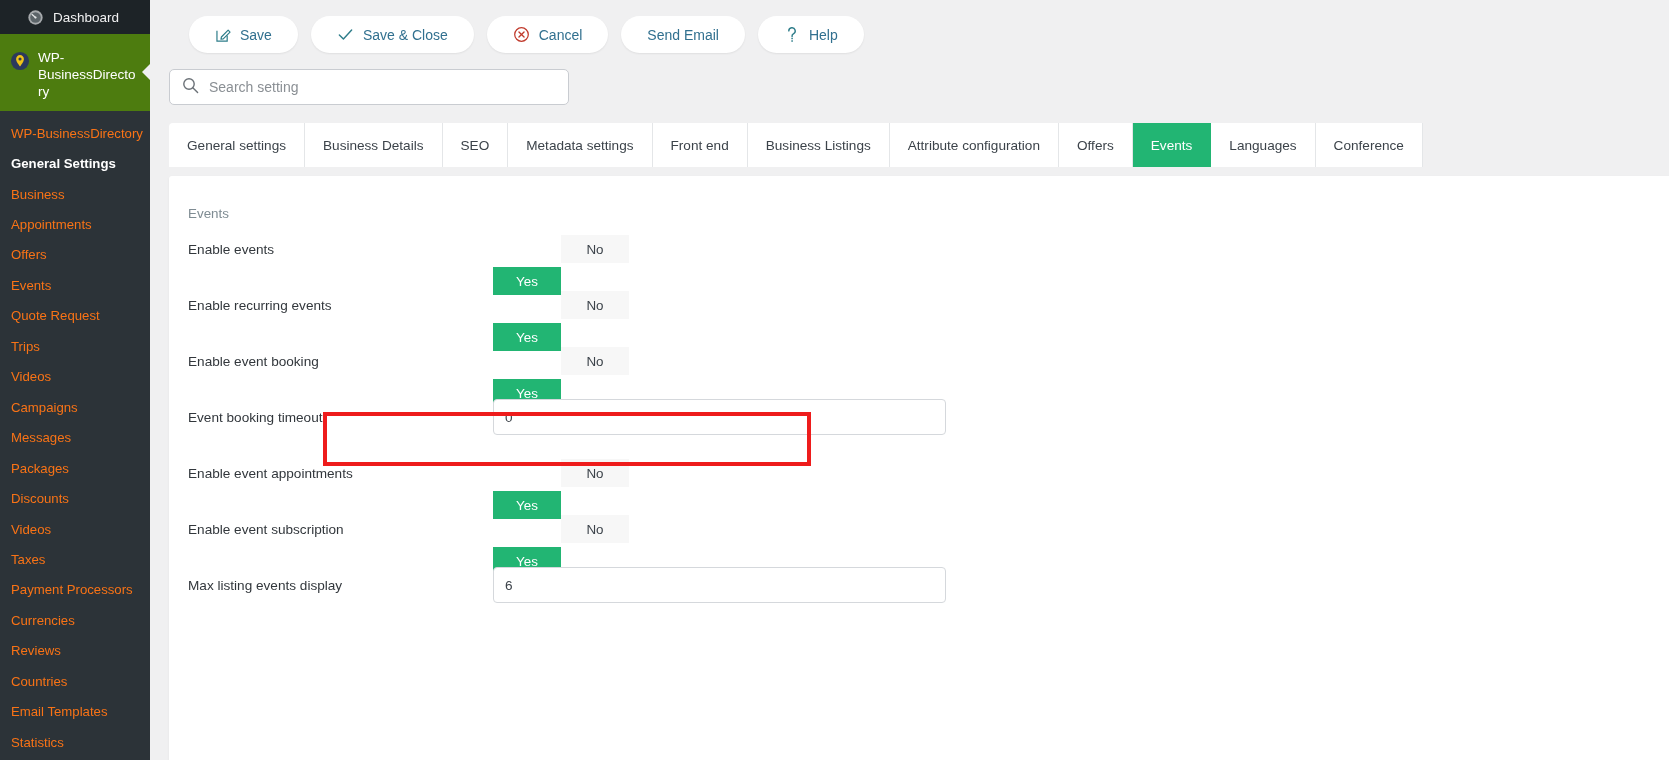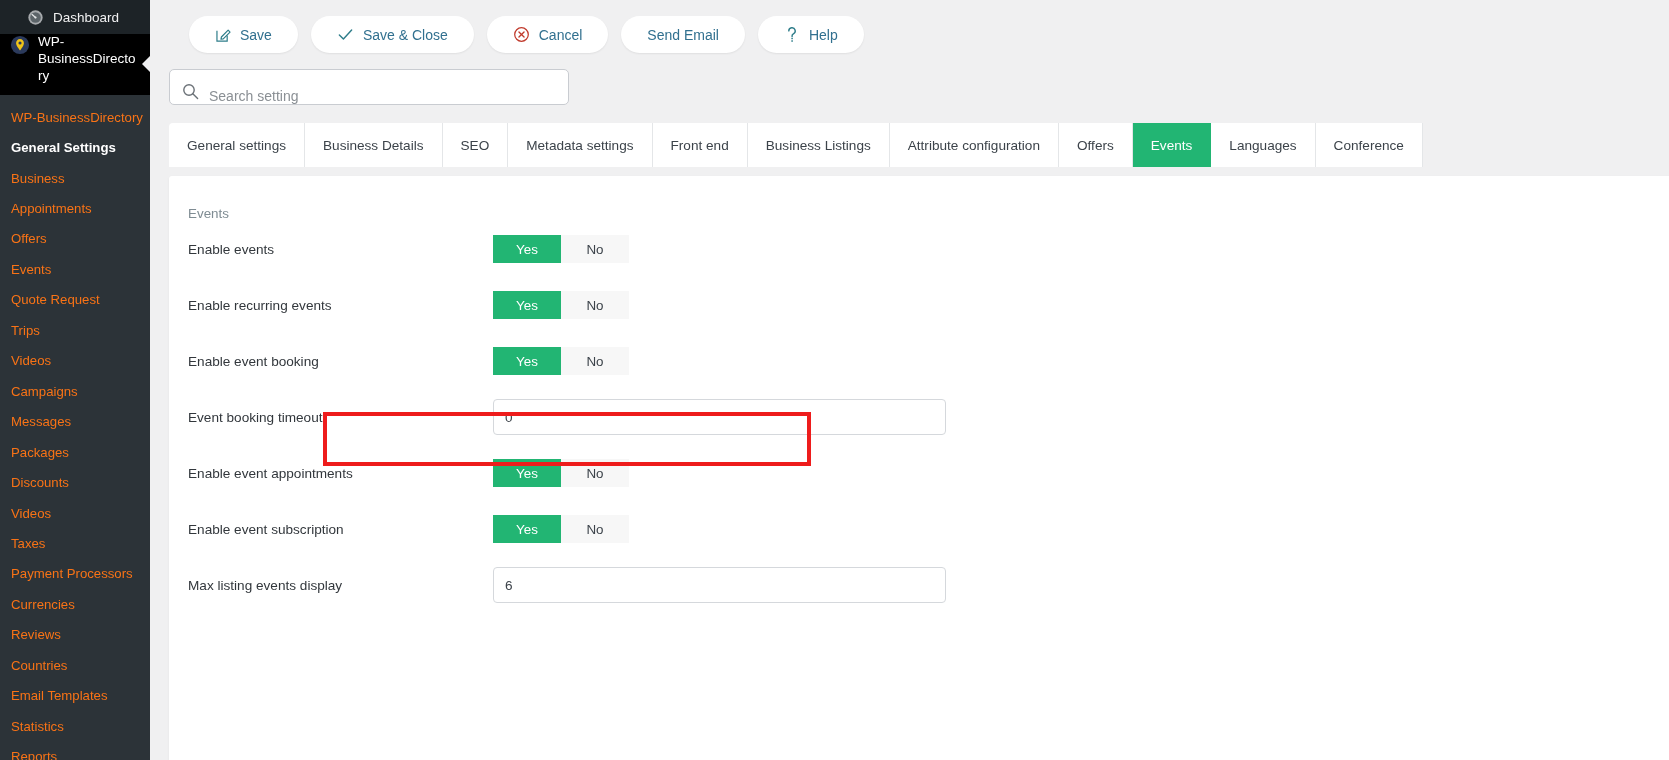--- a/index.html
+++ b/index.html
@@ -19,22 +19,22 @@
     overflow: hidden;
   }
   .wp-top-item {
     display: flex; align-items: center; gap: 9px;
     height: 34px; padding: 0 26px;
     color: #f0f0f1; font-size: 13.5px;
   }
   .wp-top-item .ic { width: 18px; height: 18px; display: flex; align-items: center; justify-content: center; }
   .wp-plugin-item {
     display: flex; align-items: flex-start; gap: 8px;
-    padding: 0 10px 10px 10px;
-    background: #000000;
+    padding: 16px 10px 10px 10px;
+    background: #4d7c0f;
     color: #fff; font-size: 13.5px; line-height: 1.25;
     position: relative;
   }
   .wp-plugin-item .arrow {
     position: absolute; right: -1px; top: 50%; transform: translateY(-50%);
     width: 0; height: 0;
     border-top: 9px solid transparent;
     border-bottom: 9px solid transparent;
     border-right: 9px solid #f0f0f1;
   }
@@ -73,21 +73,21 @@
     font-size: 14px; font-family: inherit;
     color: #31708f;
     box-shadow: 0 1px 2px rgba(0,0,0,.07);
     cursor: pointer; white-space: nowrap;
   }
   .tb-btn .ic { display: flex; align-items: center; }
 
   
   #search-wrap { padding: 16px 0 0 19px; }
   .search-box {
-    display: flex; align-items: flex-end; gap: 10px;
+    display: flex; align-items: center; gap: 10px;
     width: 400px; height: 36px;
     background: #fff;
     border: 1px solid #c9ccd1; border-radius: 5px;
     padding: 0 12px;
   }
   .search-box input {
     flex: 1; border: none; outline: none;
     font-family: inherit; font-size: 14px; color: #3c434a;
     background: transparent;
   }
@@ -135,21 +135,21 @@
     font-size: 13.6px; color: #32373c;
   }
   .yesno { display: flex; height: 28px; }
   .yesno .opt {
     display: flex; align-items: center; justify-content: center;
     width: 68px; height: 28px;
     font-size: 13.4px;
     background: #f7f7f7; color: #3c434a;
     cursor: pointer;
   }
-  .yesno .opt.on { background: #22b573; color: #fff; }
+  .yesno .opt.on { background: #22b573; color: #fff; margin-top: 32px; }
   .txtfield {
     width: 453px; height: 36px;
     border: 1px solid #d5d8dc; border-radius: 4px;
     background: #fff;
     font-family: inherit; font-size: 13.6px; color: #3c434a;
     padding: 0 11px; outline: none;
   }
 
   
   #highlight-box {

